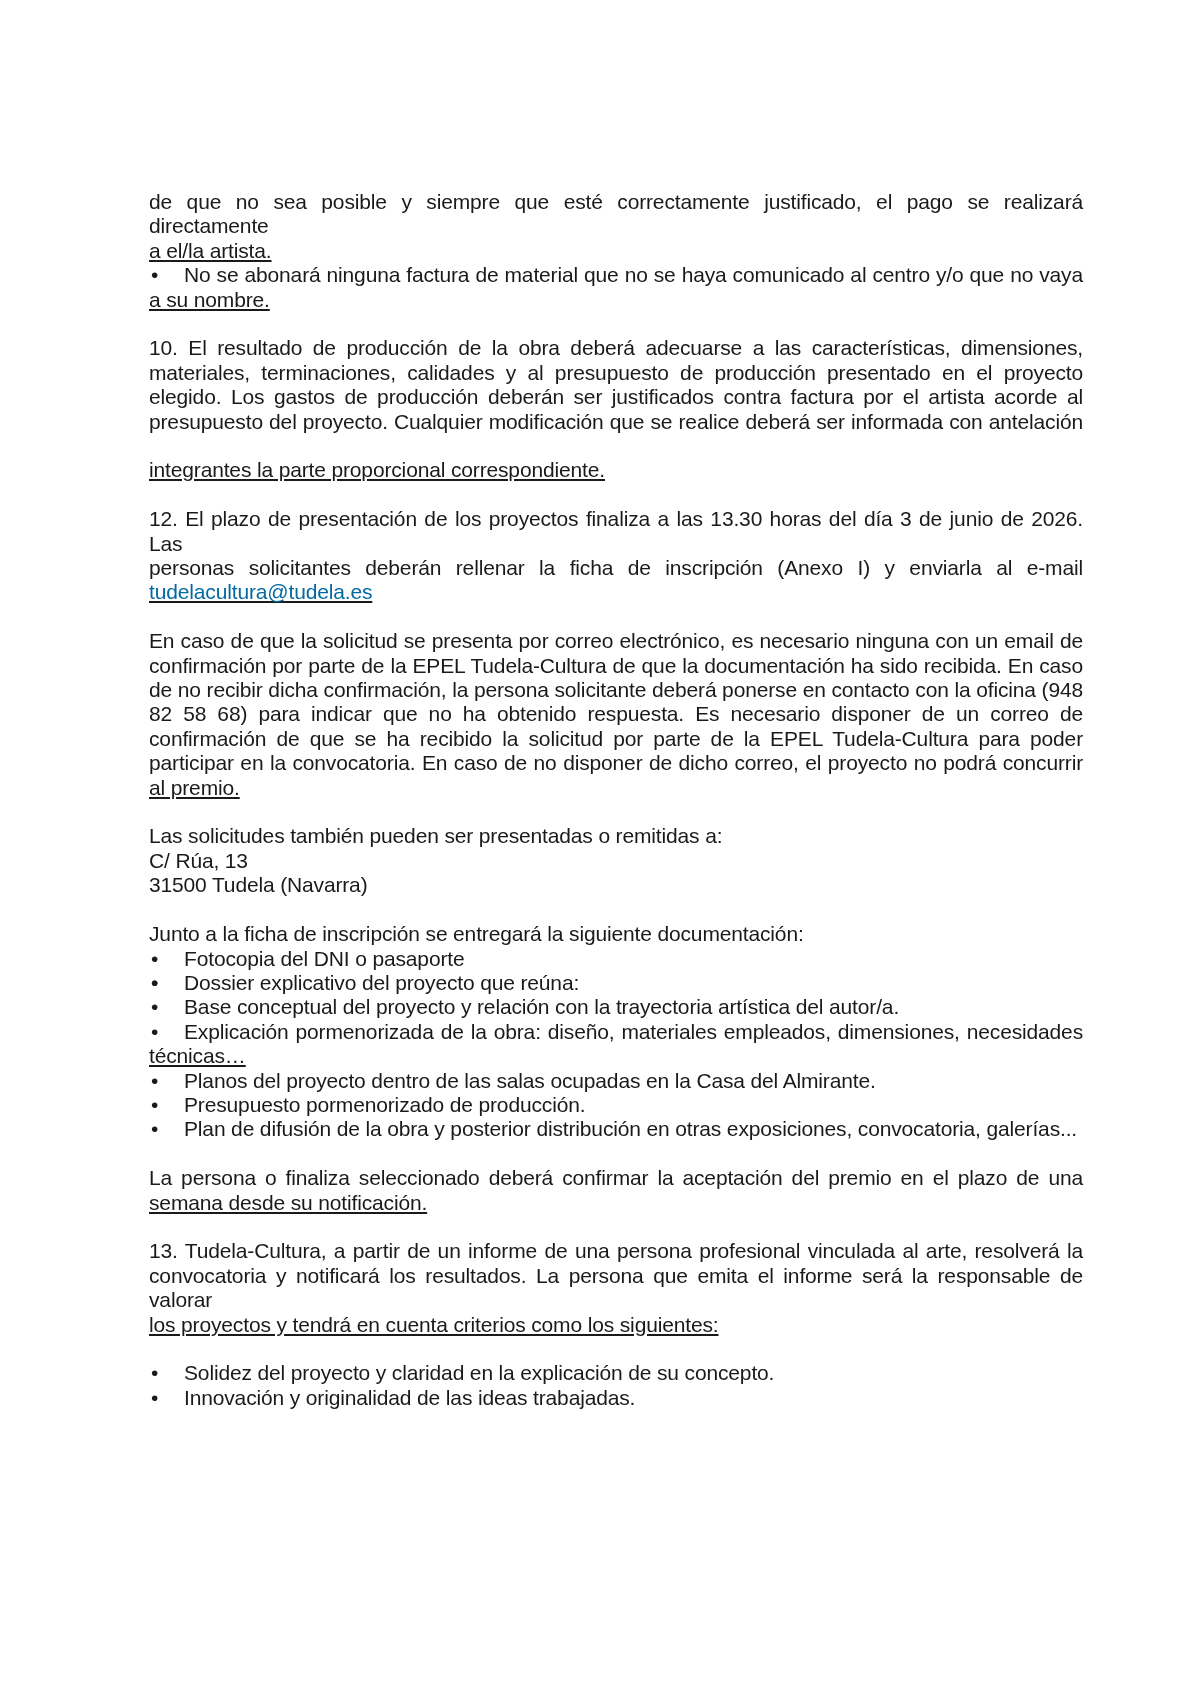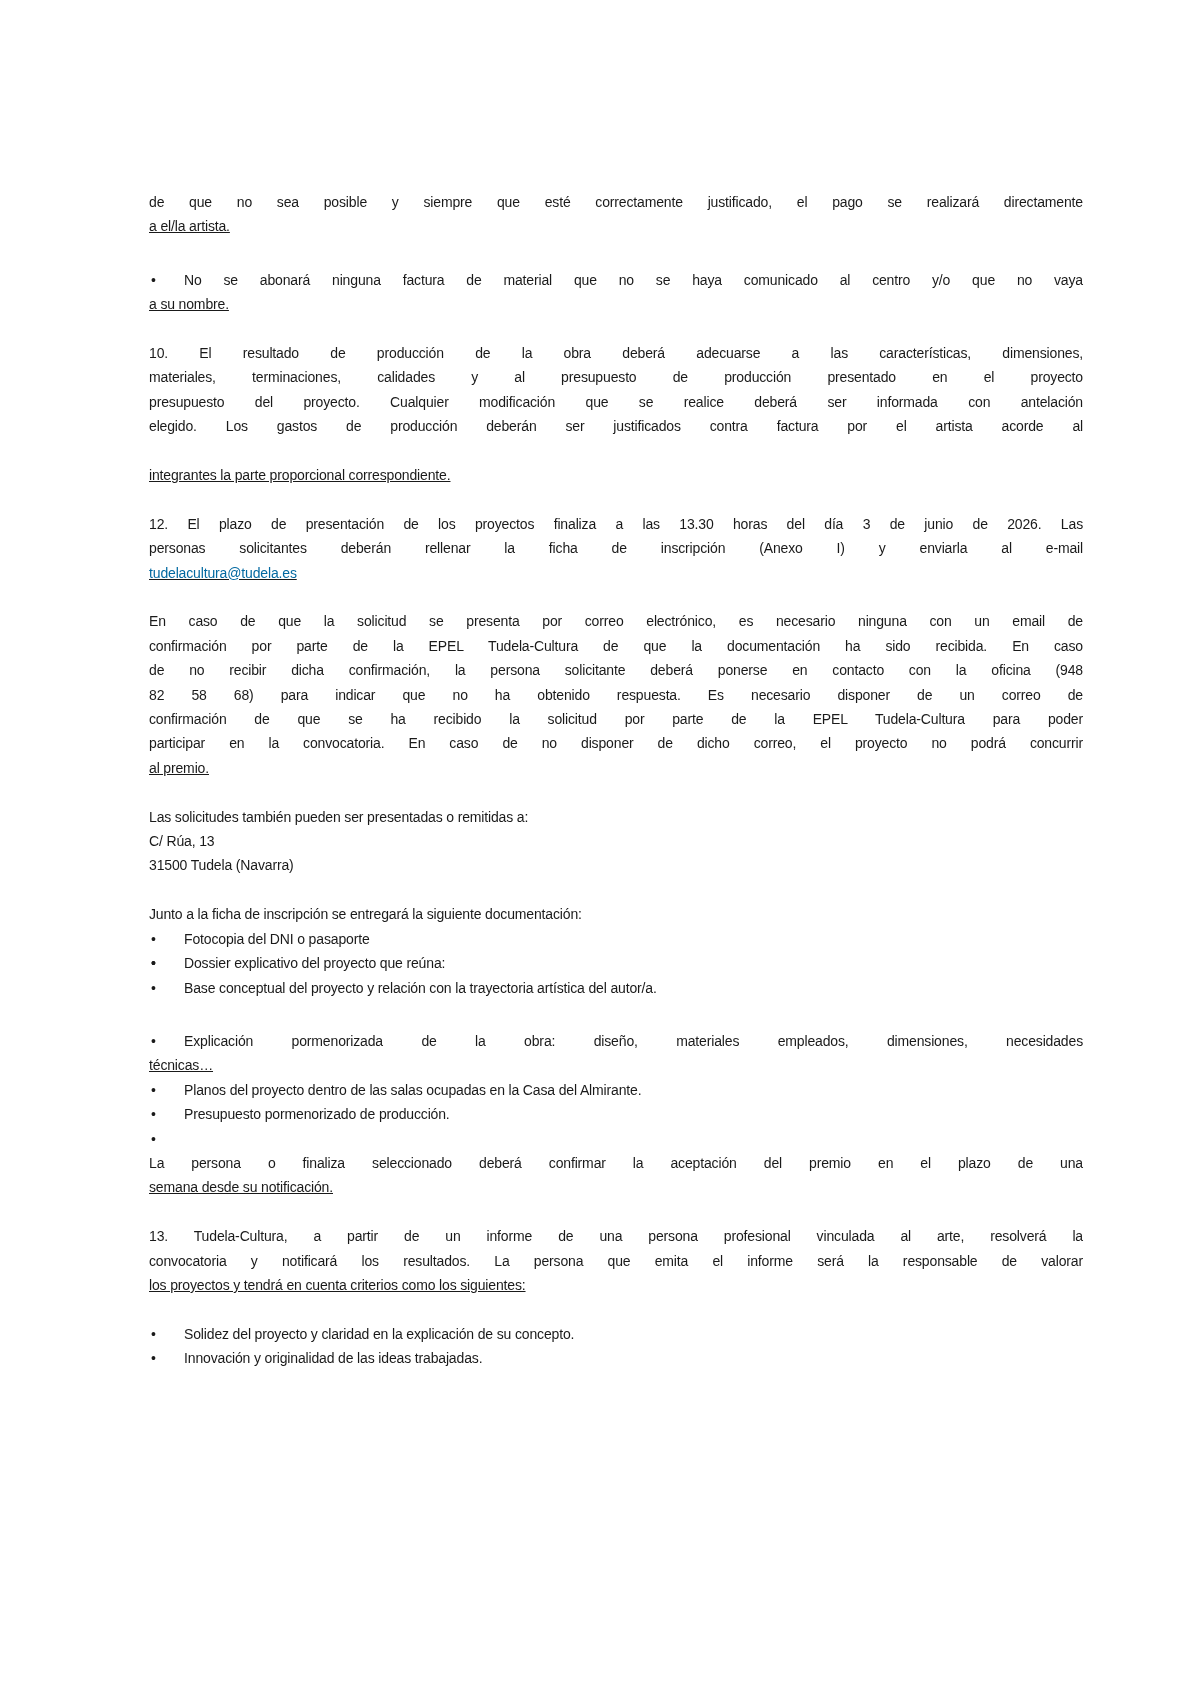--- a/index.html
+++ b/index.html
@@ -12,21 +12,21 @@
       height: 1684px;
       position: relative;
       overflow: hidden;
     }
     .page {
       position: absolute;
       left: 149px;
       top: 190px;
       width: 934px;
       font-family: "Liberation Sans", "DejaVu Sans", sans-serif;
-      font-size: 14px;
+      font-size: 21px;
       line-height: 24.4px;
       color: #1a1a1a;
       letter-spacing: -0.15px;
     }
     .para {
       margin: 0 0 24.4px 0;
       text-align: justify;
       text-align-last: left;
     }
     .tight { margin-bottom: 0; }
@@ -45,21 +45,20 @@
       padding-left: 35px;
     }
     .bullet .dot {
       position: absolute;
       left: 2px;
       top: 0;
     }
     .bullet.wrap {
       padding-left: 0;
       text-indent: 0;
-      margin-top: 29px;
     }
     .bullet.wrap .dot {
       position: static;
       display: inline-block;
       width: 35px;
       padding-left: 2px;
       box-sizing: border-box;
     }
     .addr { display: block; }
     .email { color: #0369a1; text-decoration: none; }
@@ -74,22 +73,22 @@
     <span class="line last">a el/la artista.</span>
   </div>
   <div class="para">
     <span class="bullet wrap line"><span class="dot">•</span><span>No se abonará ninguna factura de material que no se haya comunicado al centro y/o que no vaya</span></span>
     <span class="line last">a su nombre.</span>
   </div>
 
   <div class="para">
     <span class="line">10. El resultado de producción de la obra deberá adecuarse a las características, dimensiones,</span>
     <span class="line">materiales, terminaciones, calidades y al presupuesto de producción presentado en el proyecto</span>
+    <span class="line">elegido. Los gastos de producción deberán ser justificados contra factura por el artista acorde al</span>
     <span class="line">presupuesto del proyecto. Cualquier modificación que se realice deberá ser informada con antelación</span>
-    <span class="line">elegido. Los gastos de producción deberán ser justificados contra factura por el artista acorde al</span>
   </div>
 
   <div class="para">
     <span class="line last">integrantes la parte proporcional correspondiente.</span>
   </div>
 
   <div class="para">
     <span class="line">12. El plazo de presentación de los proyectos finaliza a las 13.30 horas del día 3 de junio de 2026. Las</span>
     <span class="line">personas solicitantes deberán rellenar la ficha de inscripción (Anexo I) y enviarla al e-mail</span>
     <span class="line last"><a class="email">tudelacultura@tudela.es</a></span>
@@ -114,21 +113,21 @@
   <div class="para">
     <span class="addr">Junto a la ficha de inscripción se entregará la siguiente documentación:</span>
     <span class="bullet"><span class="dot">•</span><span>Fotocopia del DNI o pasaporte</span></span>
     <span class="bullet"><span class="dot">•</span></span>
     <span class="bullet"><span class="dot">•</span><span>Dossier explicativo del proyecto que reúna:</span></span>
     <span class="bullet"><span class="dot">•</span><span>Base conceptual del proyecto y relación con la trayectoria artística del autor/a.</span></span>
     <span class="bullet wrap line"><span class="dot">•</span><span>Explicación pormenorizada de la obra: diseño, materiales empleados, dimensiones, necesidades</span></span>
     <span class="line last">técnicas…</span>
     <span class="bullet"><span class="dot">•</span><span>Planos del proyecto dentro de las salas ocupadas en la Casa del Almirante.</span></span>
     <span class="bullet"><span class="dot">•</span><span>Presupuesto pormenorizado de producción.</span></span>
-    <span class="bullet"><span class="dot">•</span></span>
+    <span class="bullet"><span class="dot">•</span><span>Plan de difusión de la obra y posterior distribución en otras exposiciones, convocatoria, galerías...</span></span>
   </div>
 
   <div class="para">
     <span class="line">La persona o finaliza seleccionado deberá confirmar la aceptación del premio en el plazo de una</span>
     <span class="line last">semana desde su notificación.</span>
   </div>
 
   <div class="para">
     <span class="line">13. Tudela-Cultura, a partir de un informe de una persona profesional vinculada al arte, resolverá la</span>
     <span class="line">convocatoria y notificará los resultados. La persona que emita el informe será la responsable de valorar</span>

